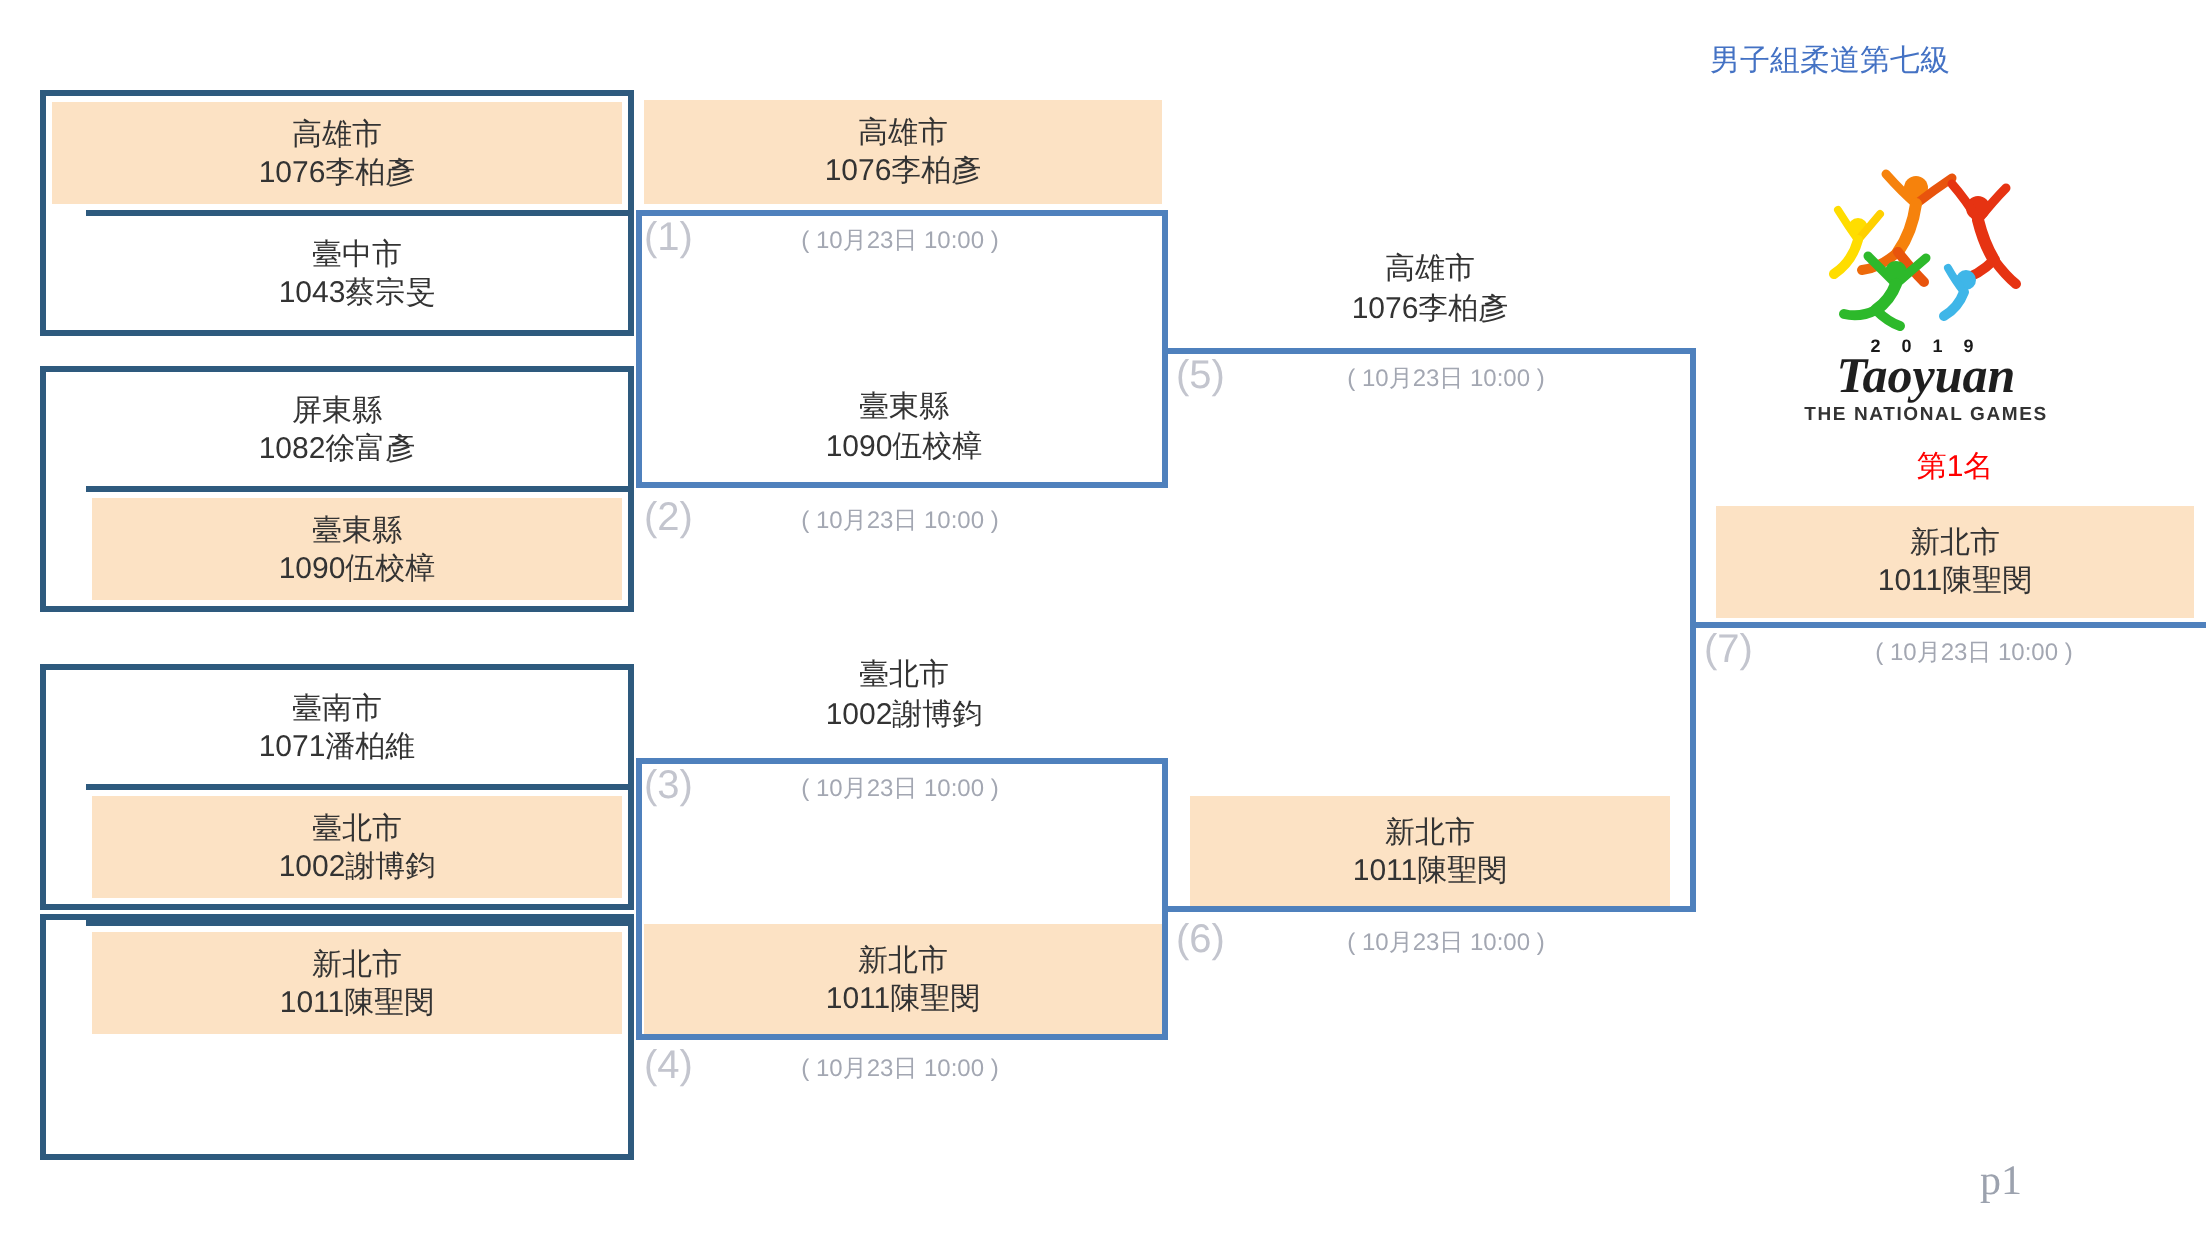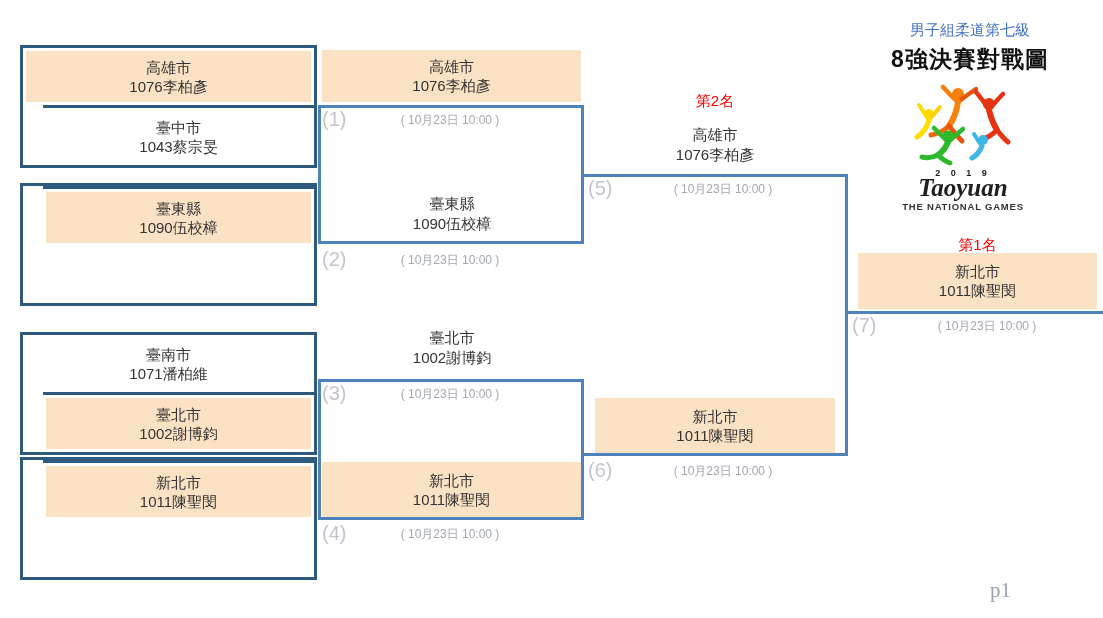--- a/index.html
+++ b/index.html
@@ -33,21 +33,21 @@
 
   
   .rect{border:3px solid var(--line);background:transparent;}
   .rect--openleft{border-left:none;}
   .hline{background:var(--line);height:3px;}
 
   .mlabel{font-size:20px;color:var(--labelGray);}
   .mdate{font-size:12px;color:var(--dateGray);text-align:center;width:170px;white-space:nowrap;}
 
   .rank{color:var(--red);font-size:15px;text-align:center;font-weight:400;}
-  .subtitle{color:var(--blueTitle);font-size:15px;text-align:center;}
+  .subtitle{color:var(--blueTitle);font-size:15px;text-align:left;}
   .title{color:#111;font-size:23px;font-weight:bold;text-align:center;letter-spacing:1px;}
   .pagenum{font-family:"Liberation Serif","DejaVu Serif",serif;color:#9CA2AE;font-size:21px;}
 </style>
 </head>
 <body>
 
 <div class="page">
 
   <div class="abs pair" style="top:45px;">
     <div class="cell">
@@ -58,20 +58,26 @@
     </div>
     <div class="cell cell--lower">
       <div class="fill">
         <div>臺中市</div>
         <div>1043蔡宗旻</div>
       </div>
     </div>
   </div>
 
   <div class="abs pair" style="top:183px;">
+    <div class="cell">
+      <div class="fill">
+        <div>屏東縣</div>
+        <div>1082徐富彥</div>
+      </div>
+    </div>
     <div class="cell cell--lower">
       <div class="fill fill--adv">
         <div>臺東縣</div>
         <div>1090伍校樟</div>
       </div>
     </div>
   </div>
 
   <div class="abs pair" style="top:332px;">
     <div class="cell">
@@ -133,38 +139,36 @@
 
   <div class="abs mlabel" style="left:588px;top:177px;">(5)</div>
   <div class="abs mdate" style="left:638px;top:181px;">( 10月23日 10:00 )</div>
 
   <div class="abs mlabel" style="left:588px;top:459px;">(6)</div>
   <div class="abs mdate" style="left:638px;top:463px;">( 10月23日 10:00 )</div>
 
   <div class="abs mlabel" style="left:852px;top:314px;">(7)</div>
   <div class="abs mdate" style="left:902px;top:318px;">( 10月23日 10:00 )</div>
 
-  <div class="abs rank" style="left:635px;top:92px;width:160px;">第2名</div>
   <div class="abs wintext" style="left:635px;top:124px;width:160px;height:42px;">
     <div>高雄市</div>
     <div>1076李柏彥</div>
   </div>
   <div class="abs winbox" style="left:595px;top:398px;width:240px;height:55px;">
     <div>新北市</div>
     <div>1011陳聖閔</div>
   </div>
 
-  <div class="abs rank" style="left:895px;top:236px;width:165px;">第1名</div>
+  <div class="abs rank" style="left:895px;top:224px;width:165px;">第1名</div>
   <div class="abs winbox" style="left:858px;top:253px;width:239px;height:56px;">
     <div>新北市</div>
     <div>1011陳聖閔</div>
   </div>
 
   <div class="abs subtitle" style="left:855px;top:21px;width:230px;">男子組柔道第七級</div>
-  <div class="abs title" style="left:845px;top:44px;width:250px;">8強決賽對戰圖</div>
 
   <svg class="abs" style="left:888px;top:84px;" width="160" height="128" viewBox="0 0 160 128" aria-hidden="true">
     <g fill="none" stroke-linecap="round">
 
       <g>
         <circle cx="70" cy="10" r="6" fill="#F6820C" stroke="none"></circle>
         <path d="M55,3 Q63,12 70,18" stroke="#F6820C" stroke-width="4.5"></path>
         <path d="M70,18 Q79,11 88,5" stroke="#E8540D" stroke-width="4.5"></path>
         <path d="M70,18 Q68,32 61,42" stroke="#F6820C" stroke-width="6"></path>
         <path d="M61,42 Q52,50 43,51" stroke="#ED6A0A" stroke-width="5"></path>

